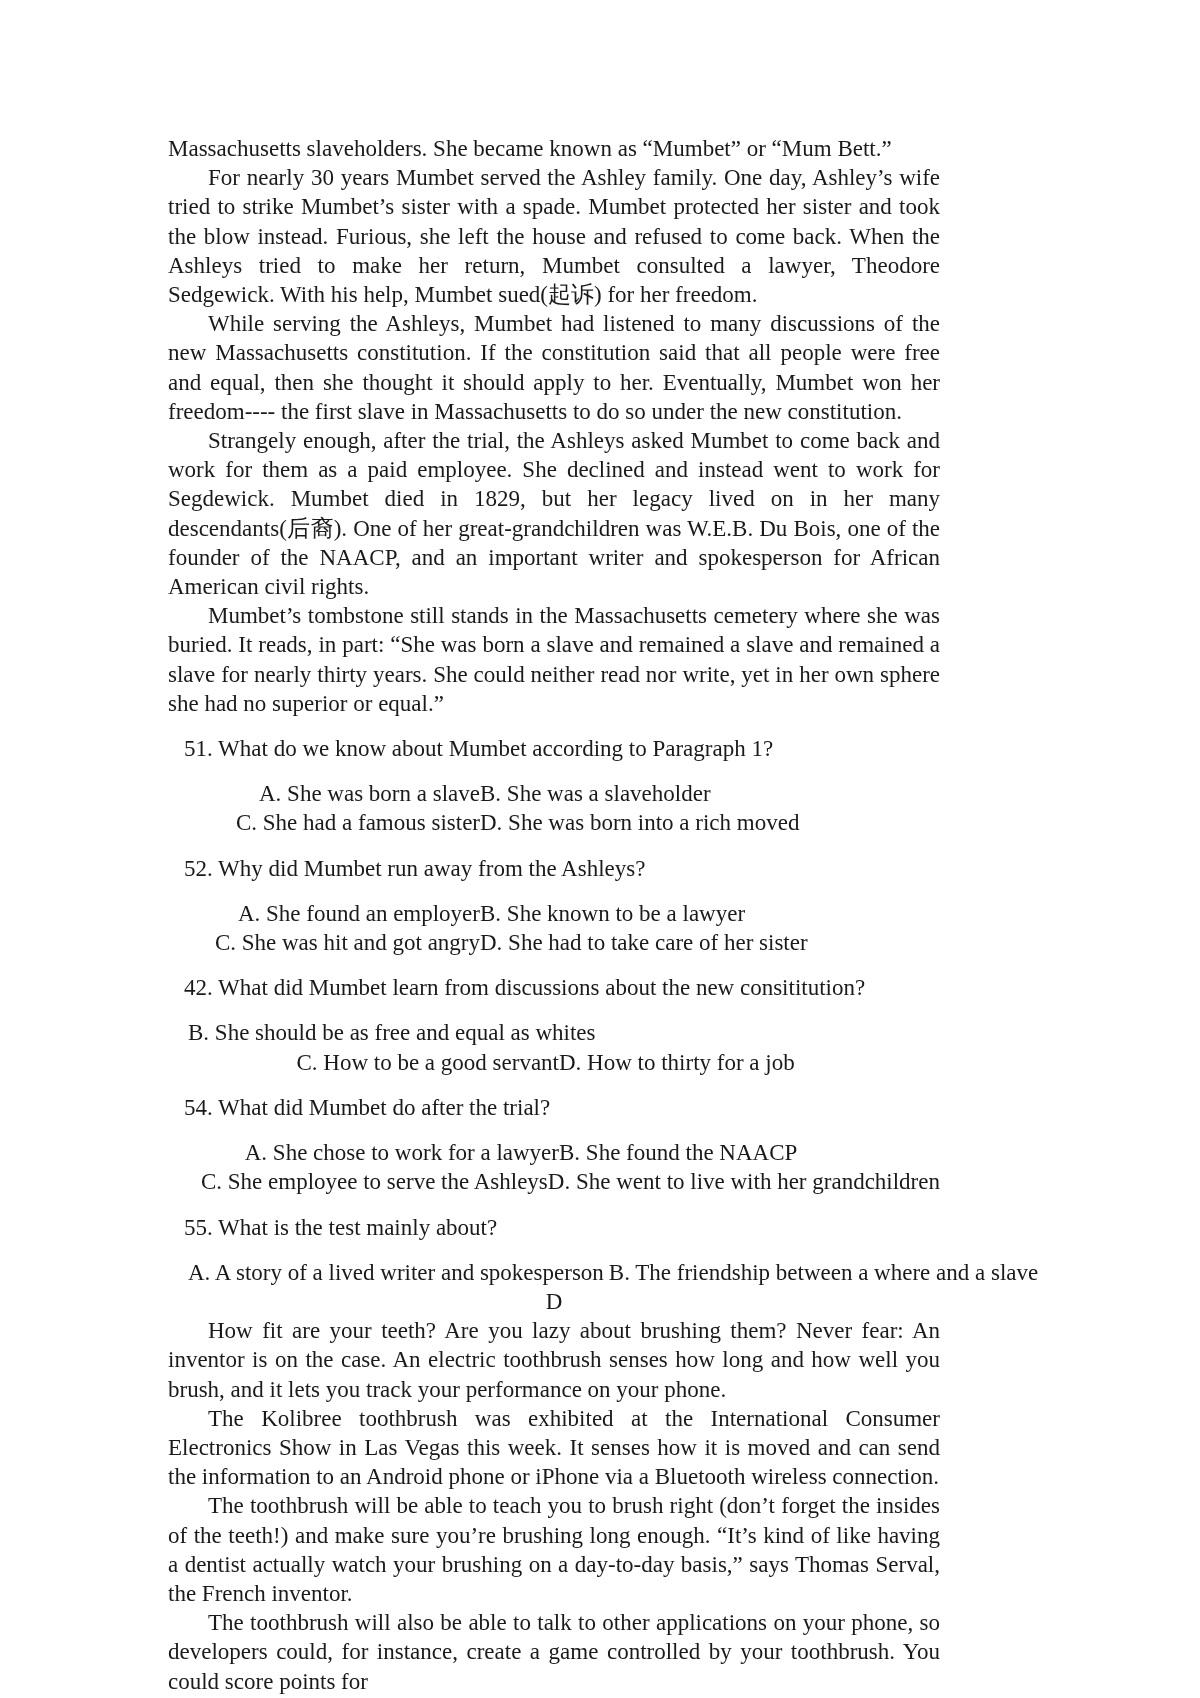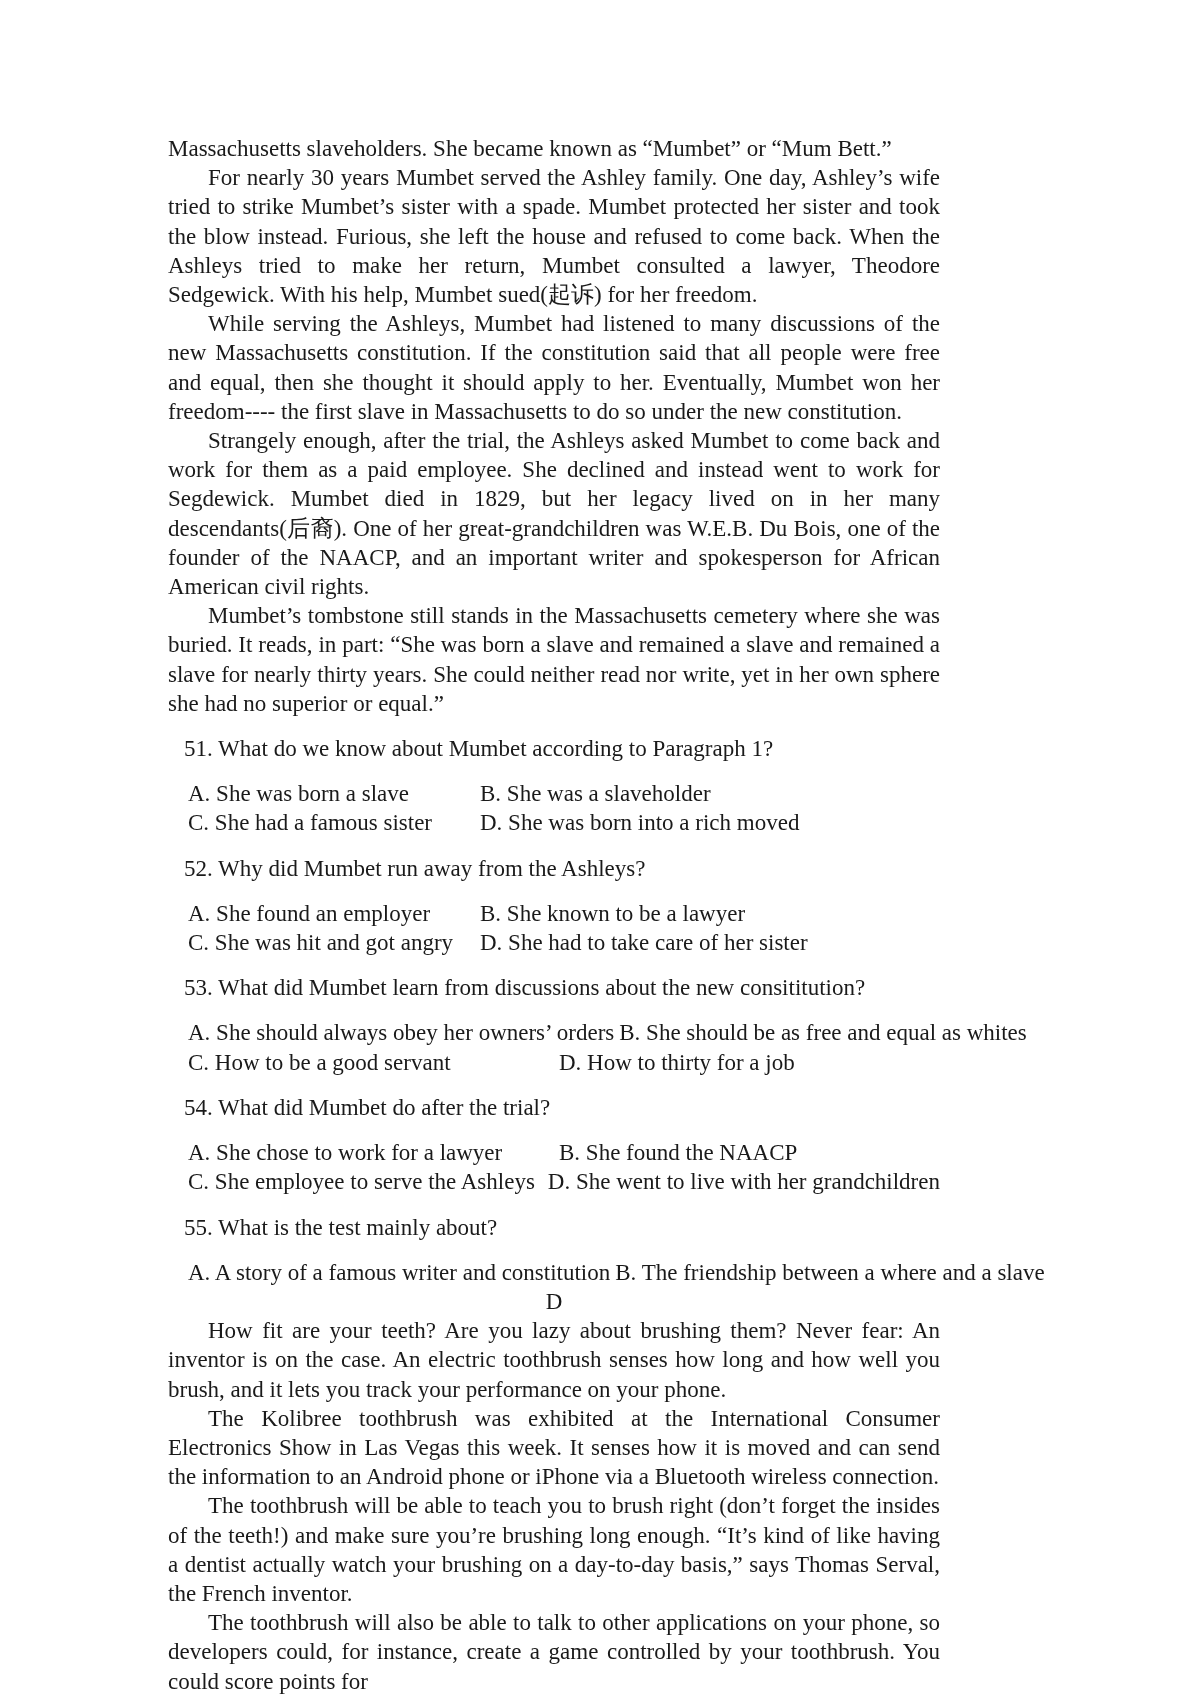--- a/index.html
+++ b/index.html
@@ -31,20 +31,21 @@
     .para.noindent {
       text-indent: 0;
     }
     .question {
       margin: 16px;
     }
     .opts {
       display: flex;
       margin: 0;
       padding-left: 20px;
+      text-align: right;
     }
     .opts.w1 .opt:first-child { width: 292px; }
     .opts.w2 .opt:first-child { width: 371px; }
     .opts.inline .opt:first-child { width: auto; margin-right: 5px; }
     .opt { white-space: nowrap; }
     .section-letter {
       text-align: center;
       margin: 0;
     }
   </style>
@@ -80,23 +81,22 @@
         <span class="opt">A. She found an employer</span>
         <span class="opt">B. She known to be a lawyer</span>
       </div>
       <div class="opts w1">
         <span class="opt">C. She was hit and got angry</span>
         <span class="opt">D. She had to take care of her sister</span>
       </div>
     </div>
 
     <div>
-      <p class="question">53. What did Mumbet learn from discussions about the new consititution?</p>
+      <p class="question">42. What did Mumbet learn from discussions about the new consititution?</p>
       <div class="opts inline">
-        <span class="opt">A. She should always obey her owners’ orders</span>
         <span class="opt">B. She should be as free and equal as whites</span>
       </div>
       <div class="opts w2">
         <span class="opt">C. How to be a good servant</span>
         <span class="opt">D. How to thirty for a job</span>
       </div>
     </div>
 
     <div>
       <p class="question">54. What did Mumbet do after the trial?</p>
@@ -106,21 +106,21 @@
       </div>
       <div class="opts w2">
         <span class="opt">C. She employee to serve the Ashleys</span>
         <span class="opt">D. She went to live with her grandchildren</span>
       </div>
     </div>
 
     <div>
       <p class="question">55. What is the test mainly about?</p>
       <div class="opts inline">
-        <span class="opt">A. A story of a famous writer and constitution</span>
+        <span class="opt">A. A story of a lived writer and spokesperson</span>
         <span class="opt">B. The friendship between a where and a slave</span>
       </div>
     </div>
   </section>
 
   <section>
     <p class="section-letter">D</p>
     <p class="para">How fit are your teeth? Are you lazy about brushing them? Never fear: An inventor is on the case. An electric toothbrush senses how long and how well you brush, and it lets you track your performance on your phone.</p>
     <p class="para">The Kolibree toothbrush was exhibited at the International Consumer Electronics Show in Las Vegas this week. It senses how it is moved and can send the information to an Android phone or iPhone via a Bluetooth wireless connection.</p>
     <p class="para">The toothbrush will be able to teach you to brush right (don’t forget the insides of the teeth!) and make sure you’re brushing long enough. “It’s kind of like having a dentist actually watch your brushing on a day-to-day basis,” says Thomas Serval, the French inventor.</p>

